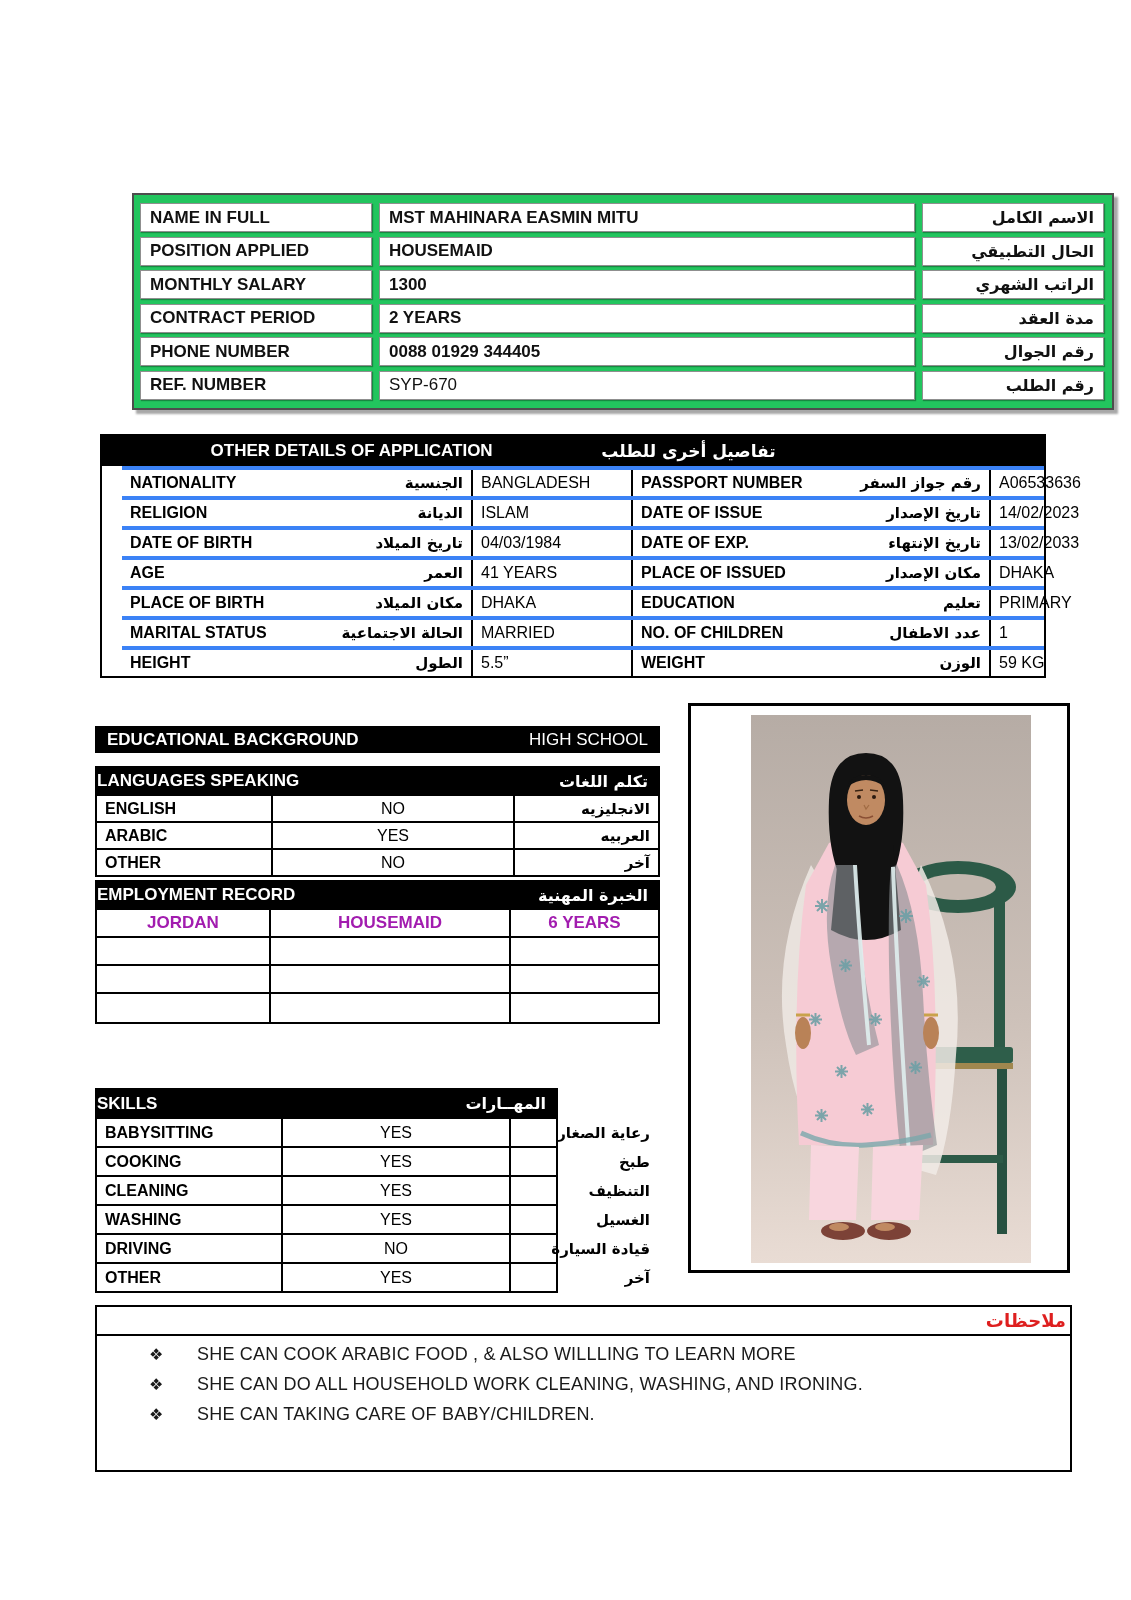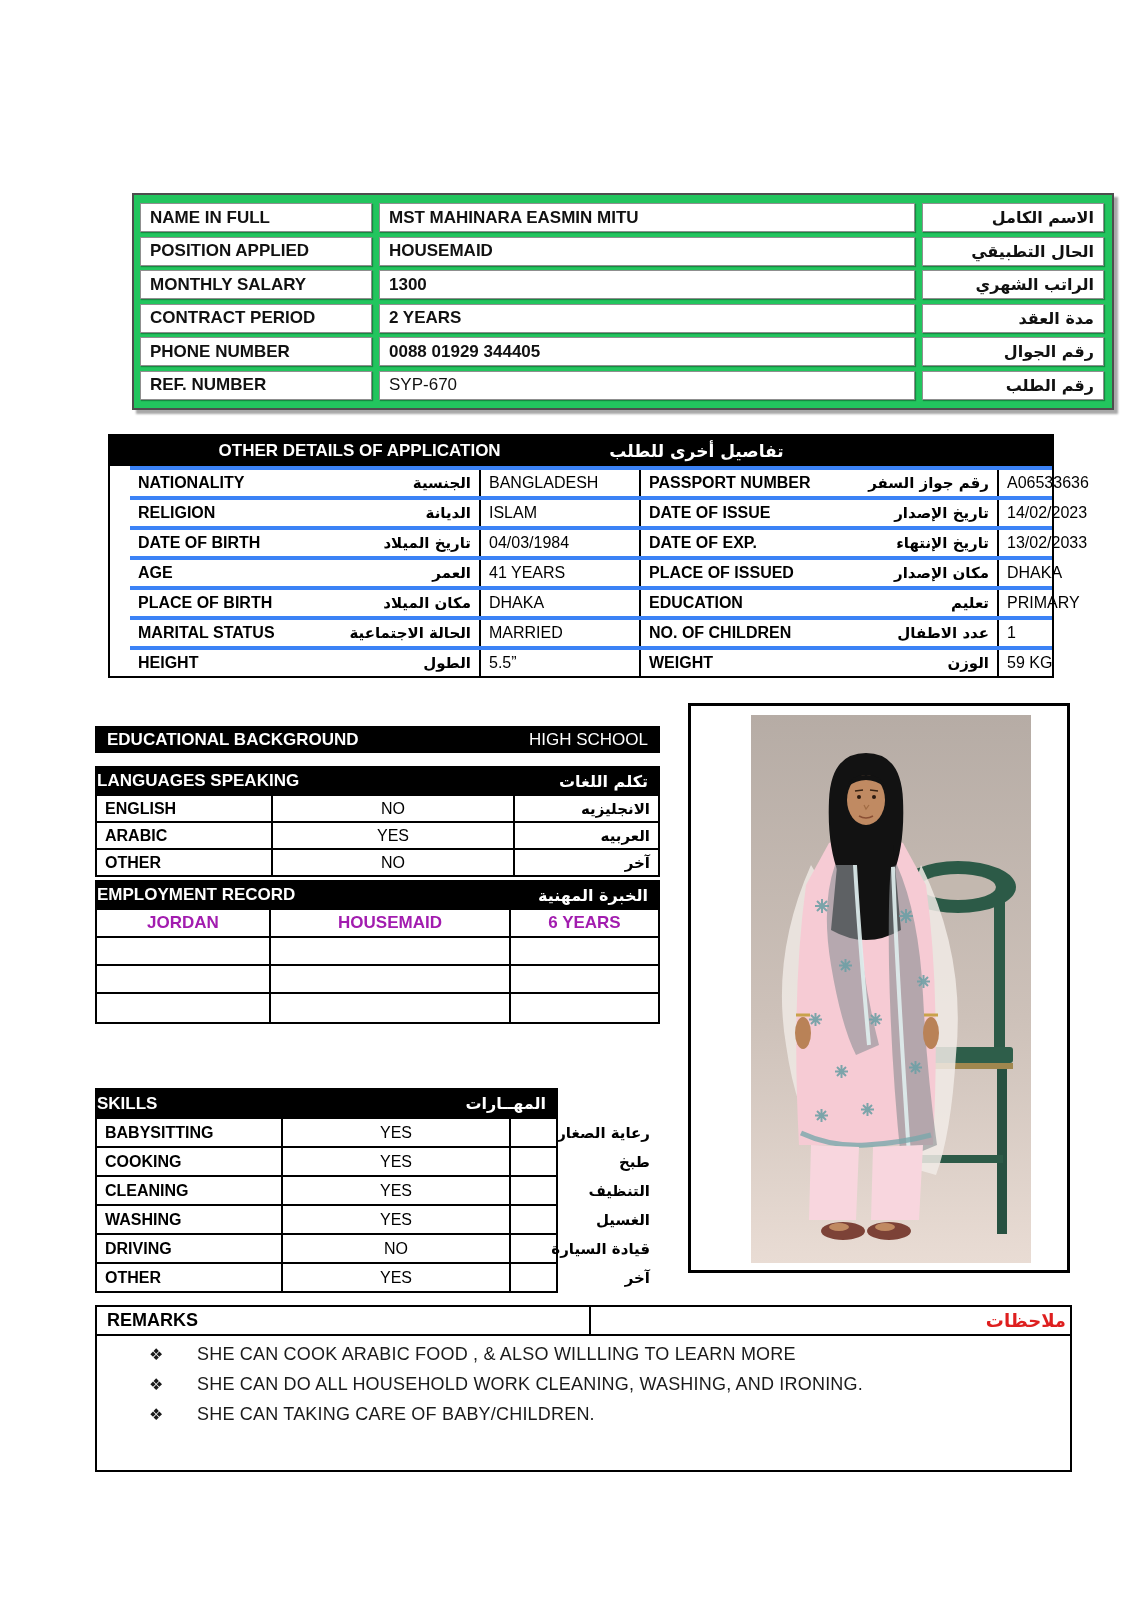--- a/index.html
+++ b/index.html
@@ -12,21 +12,21 @@
   .top-table { left:90px; top:193px; width:982px; height:217px;
     border:2px solid #4d4d4d; box-shadow:4px 4px 2px #a8a8a8;
     padding:8px 6px; display:flex; flex-direction:column; justify-content:space-between; background:#22c55e;margin-left:42px; }
   .top-row { display:grid; grid-template-columns:232px 536px 182px; column-gap:7px; height:29px; }
   .top-cell { border:1px solid #8f8f8f; background:#fff; box-shadow:1px 1px 1px rgba(0,0,0,.3);
     display:flex; align-items:center; padding:0 9px; font-weight:bold; font-size:17px; color:#111; }
   .top-cell.arb { justify-content:flex-end; font-size:16px; }
   .top-cell.light { font-weight:normal; }
 
   
-  .details { left:108px; top:434px; width:946px; border:2px solid #000; background:#fff; }
+  .details { left:100px; top:434px; width:946px; border:2px solid #000; background:#fff; }
   .details-header { height:30px; background:#000; color:#fff; display:grid;
     grid-template-columns:53% 39% 8%; align-items:center; }
   .details-header .hen { text-align:center; font-weight:bold; font-size:17px; }
   .details-header .har { text-align:left; font-weight:bold; font-size:17px; }
   .det-row { display:grid; grid-template-columns:351px 160px 358px 109px; border-top:4px solid #3b82f6; height:30px;margin-left:20px; }
   .det-lbl { display:flex; justify-content:space-between; align-items:center; padding:0 8px; border-right:2px solid #000; }
   .det-lbl .en { font-weight:bold; font-size:16px; }
   .det-lbl .arl { font-weight:bold; font-size:15px; }
   .det-val { display:flex; align-items:center; padding:0 8px; font-size:16px; border-right:2px solid #000; }
   .det-val:last-child { border-right:none; }
@@ -376,21 +376,20 @@
         <ellipse cx="92" cy="516" rx="22" ry="9" fill="#7c4237"></ellipse>
         <ellipse cx="138" cy="516" rx="22" ry="9" fill="#7c4237"></ellipse>
         <ellipse cx="88" cy="512" rx="10" ry="4" fill="#c08a62"></ellipse>
         <ellipse cx="134" cy="512" rx="10" ry="4" fill="#c08a62"></ellipse>
       </g>
     </svg>
   </div>
 
   <div class="abs remarks">
     <div class="remarks-header">
-      <div class="ren">REMARKS</div>
       <div class="rar ar">ملاحظات</div>
     </div>
     <div class="remarks-body">
       <div class="remark-line">
         <span class="bullet">❖</span>
         <span class="txt">SHE CAN COOK ARABIC FOOD , &amp; ALSO WILLLING TO LEARN MORE</span>
       </div>
       <div class="remark-line">
         <span class="bullet">❖</span>
         <span class="txt">SHE CAN DO ALL HOUSEHOLD WORK CLEANING, WASHING, AND IRONING.</span>

